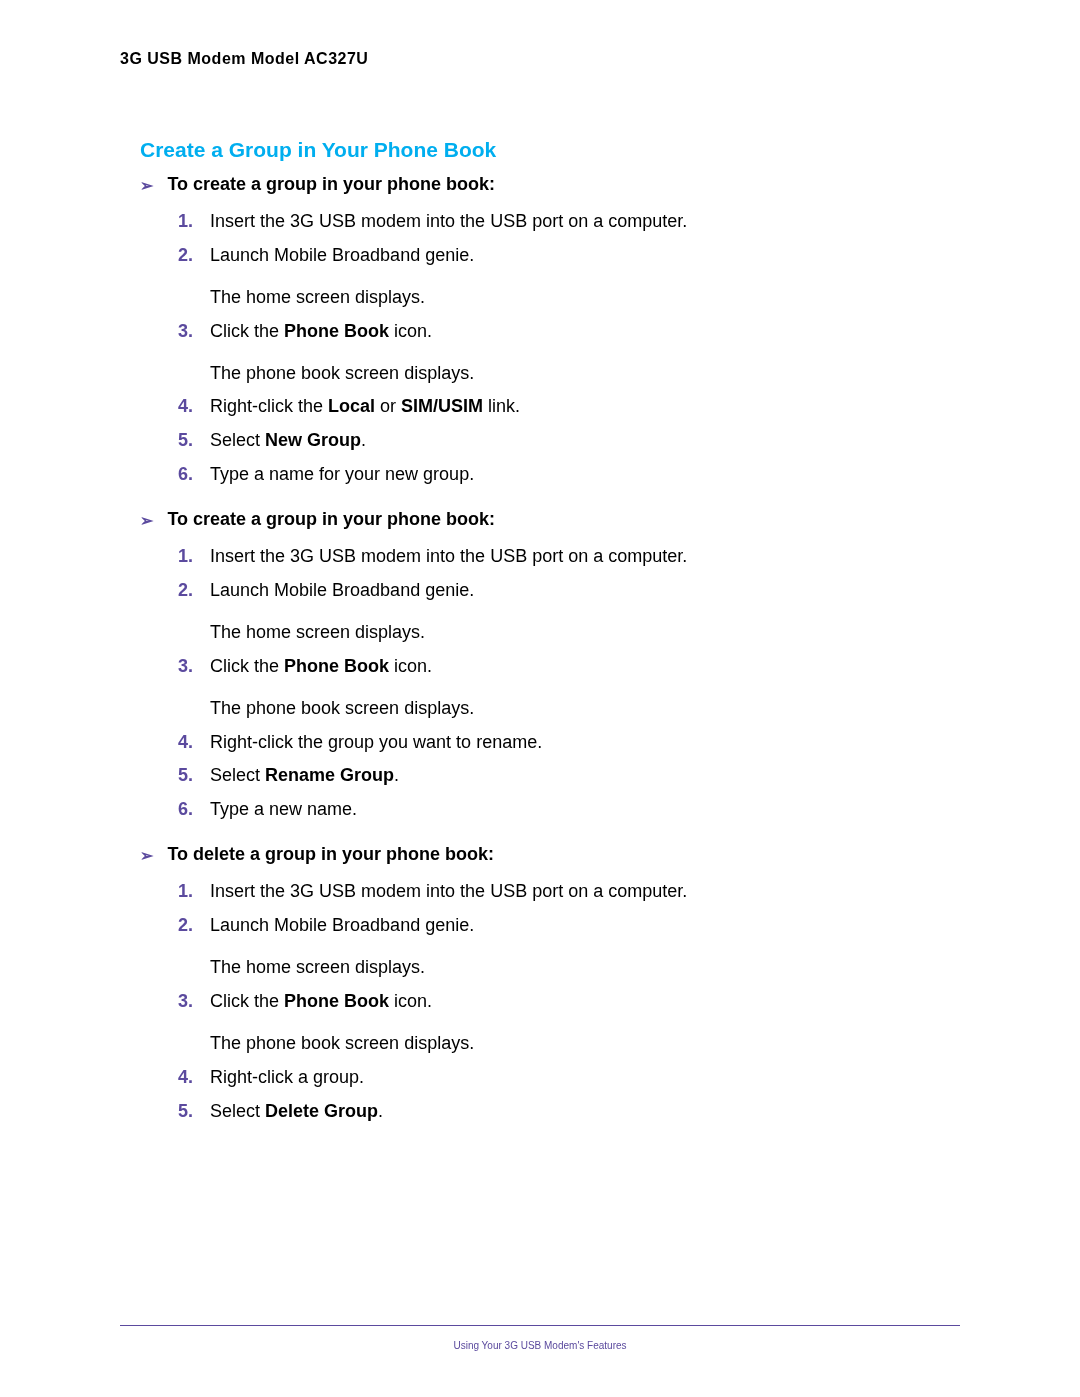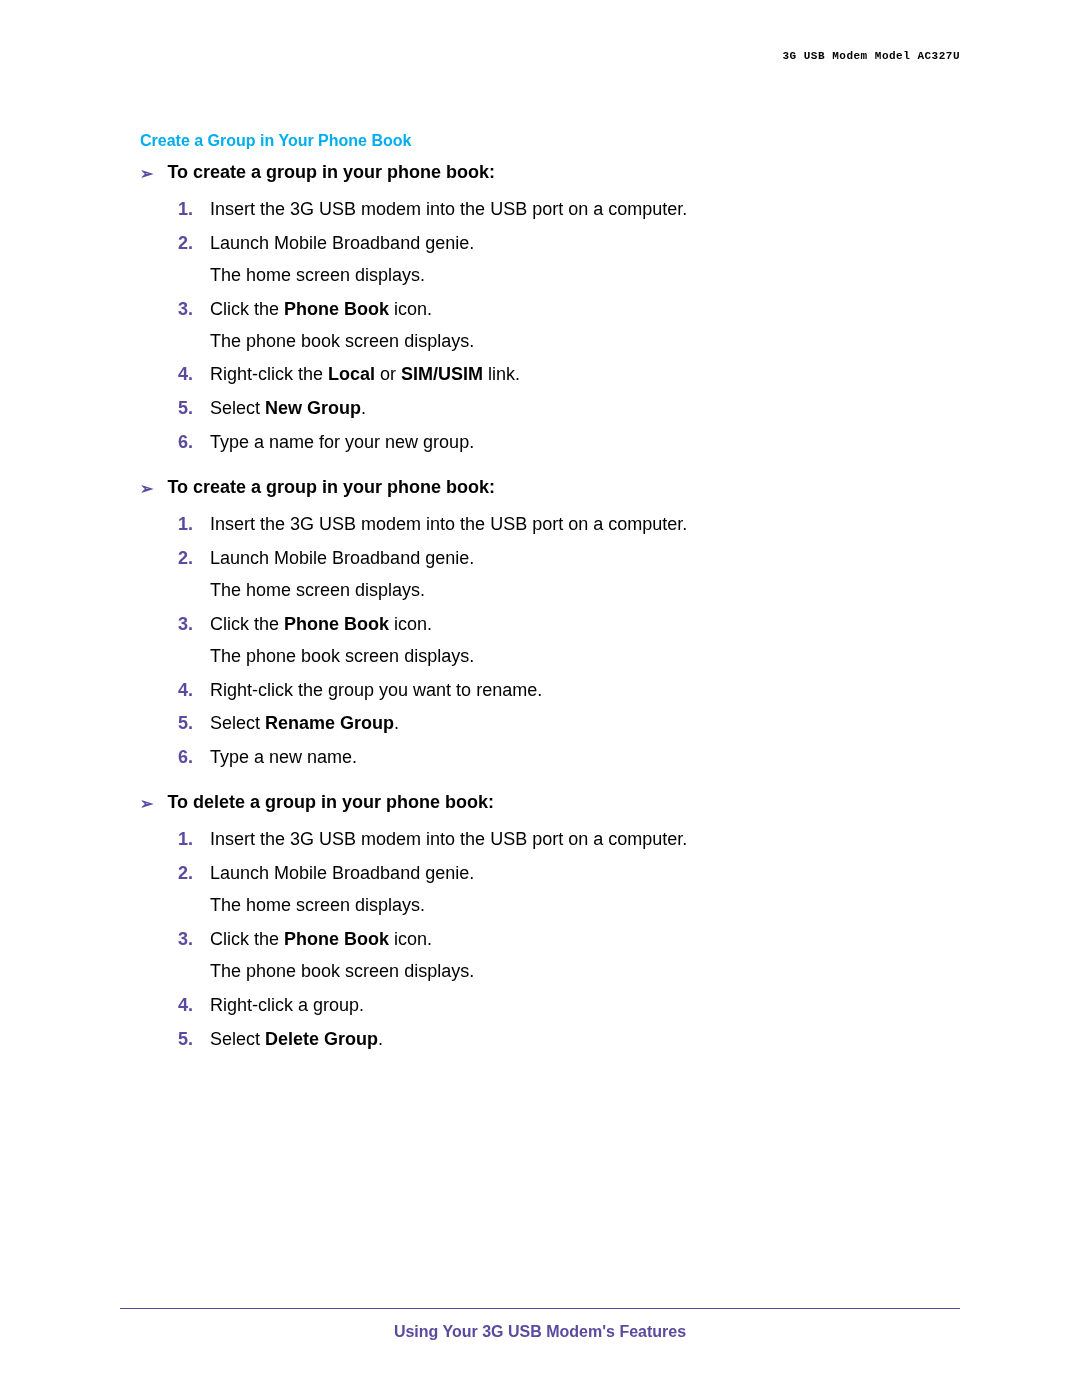--- a/index.html
+++ b/index.html
@@ -10,32 +10,32 @@
     color: #000;
     width: 1080px;
   }
   .page {
     padding: 50px 120px 40px 120px;
     box-sizing: border-box;
     min-height: 1397px;
     position: relative;
   }
   .doc-header {
-    text-align: right;
-    font-family: Liberation Mono, monospace;
-    font-weight: bold;
-    font-size: 11px;
+    text-align: left;
+    font-family: Liberation Sans, sans-serif;
+    font-weight: bold;
+    font-size: 16px;
     letter-spacing: 0.5px;
     margin-bottom: 70px;
   }
   .section-heading {
     font-family: "Trebuchet MS", Arial, sans-serif;
     color: #00aeef;
     font-weight: bold;
-    font-size: 16px;
+    font-size: 21px;
     margin: 30px 0 12px 0;
     padding-left: 20px;
   }
   .task-line {
     font-weight: bold;
     font-size: 18px;
     margin: 10px 0 10px 20px;
     display: flex;
     align-items: flex-start;
   }
@@ -61,39 +61,39 @@
     font-weight: bold;
     color: #5b4a9e;
     min-width: 28px;
     margin-right: 4px;
   }
   .step-body {
     flex: 1;
   }
   .step-body .sub {
     display: block;
-    margin-top: 4px;
+    margin-top: 14px;
   }
   .footer {
     position: absolute;
     bottom: 40px;
     left: 120px;
     right: 120px;
     text-align: center;
     font-family: "Trebuchet MS", Arial, sans-serif;
   }
   .footer-line {
     border-top: 1px solid #5b4a9e;
     margin-bottom: 14px;
   }
   .footer-title {
     color: #5b4a9e;
-    font-weight: bold;
-    font-size: 16px;
-    margin-bottom: 16px;
+    font-weight: normal;
+    font-size: 10px;
+    margin-bottom: 6px;
   }
   .footer-page {
     color: #5b4a9e;
     font-weight: bold;
     font-size: 15px;
   }
   b { font-weight: bold; }
 </style>
 </head>
 <body>

